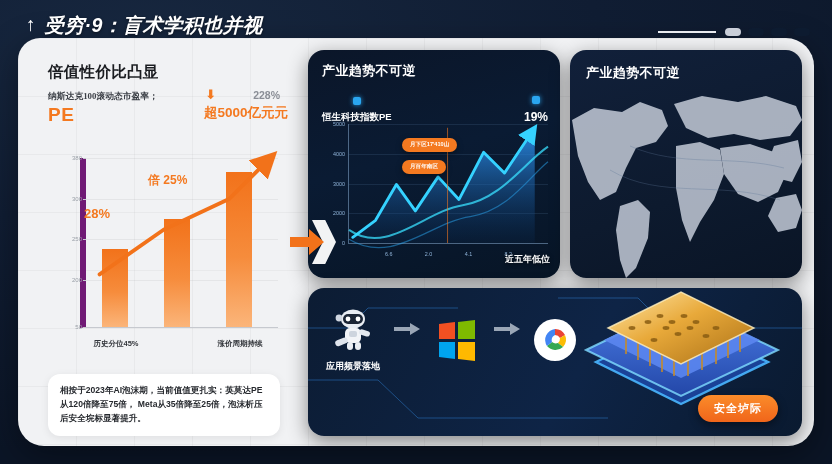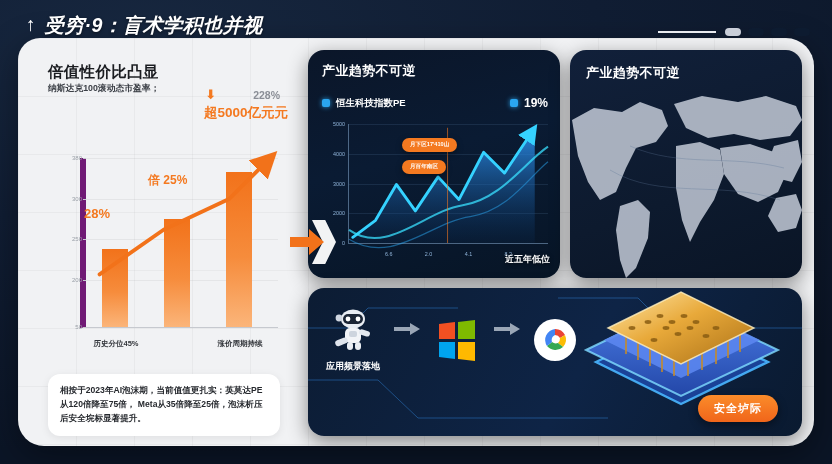--- a/index.html
+++ b/index.html
@@ -78,21 +78,21 @@
   
   #left-panel {
     position: absolute; left: 12px; top: 10px;
     width: 266px; height: 388px;
   }
   #left-title {
     font-size: 15.5px; font-weight: 700; color: #1b1d21;
     margin: 14px 0 0 18px; letter-spacing: .3px;
   }
   #left-sub {
-    font-size: 8.8px; color: #3b3f46; margin: 0 0 0 18px; font-weight: 600;
+    font-size: 8.8px; color: #3b3f46; margin: 8px 0 0 18px; font-weight: 600; font-family: Liberation Serif, serif;
   }
   #pe-label {
     font-size: 19px; font-weight: 800; color: #f47920;
     margin: 1px 0 0 18px; letter-spacing: .5px;
   }
   #drop-stat {
     position: absolute; right: 16px; top: 40px;
     display: flex; align-items: center; gap: 5px;
   }
   #drop-stat .dn { color: #f47920; font-size: 13px; font-weight: 700; line-height: 1; }
@@ -177,21 +177,21 @@
     box-shadow: 0 6px 20px rgba(0,0,0,.45);
   }
   #mid-panel .panel-title {
     font-size: 13px; font-weight: 800; color: #ffffff;
     margin: 12px 0 0 14px; letter-spacing: .4px;
   }
   #mid-legend {
     position: absolute; left: 14px; top: 46px; right: 12px;
     display: flex; align-items: center; justify-content: space-between;
   }
-  #mid-legend .lg { display: flex; align-items: center; gap: 6px; }
+  #mid-legend .lg { display: flex; align-items: center; gap: 6px; flex-direction: column; }
   #mid-legend .swatch {
     width: 8px; height: 8px; border-radius: 2px; background: #2aa6f0;
     box-shadow: 0 0 5px rgba(42,166,240,.9);
   }
   #mid-legend .lg-name { font-size: 9.5px; color: #ffffff; font-weight: 700; }
   #mid-legend .lg-val { font-size: 12px; color: #ffffff; font-weight: 800; }
 
   #mid-chart {
     position: absolute; left: 10px; right: 8px; top: 70px; bottom: 8px;
   }
@@ -313,20 +313,21 @@
   <span class="pill"></span>
   <span class="pill"></span>
 </div>
 
 <div id="main-card">
   <div class="grid-overlay"></div>
 
   <div id="left-panel">
     <div id="left-title">倍值性价比凸显</div>
     <div id="left-sub">纳斯达克100滚动态市盈率；</div>
+    <div id="pe-label">PE</div>
 
     <div id="drop-stat">
       <span class="dn">⬇</span>
       <span class="val">228%</span>
     </div>
     <div id="big-orange">超5000亿元元</div>
 
     <div id="bar-chart">
       <div class="plot">
         <div class="gline" style="top:0%"></div>

